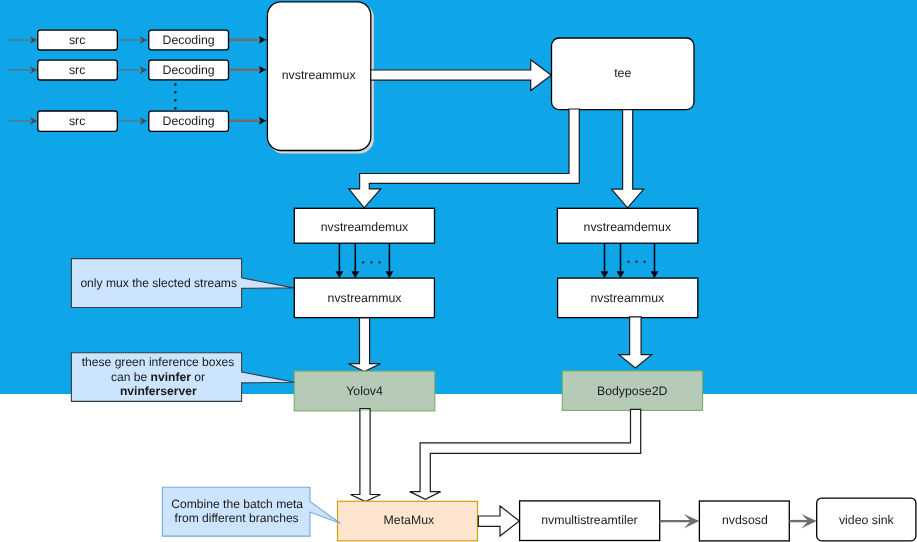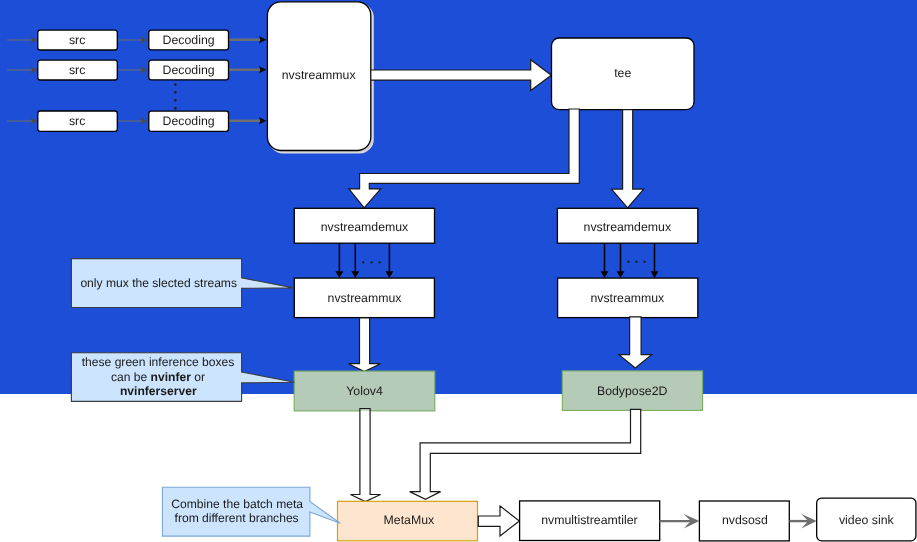--- a/index.html
+++ b/index.html
@@ -1,20 +1,20 @@
 <!DOCTYPE html>
 <html><head>
 <meta charset="utf-8">
 <title>DeepStream pipeline diagram</title>
 <style>
   html,body{margin:0;padding:0;background:#ffffff;}
   body{width:917px;height:542px;overflow:hidden;
        font-family:"Liberation Sans",sans-serif;
        -webkit-font-smoothing:antialiased;text-rendering:geometricPrecision;}
-  #canvas{position:relative;width:917px;height:394px;background:#1d4ed8;}
+  #canvas{position:relative;width:917px;height:394px;background:#0ea5e9;}
   svg#art{position:absolute;left:0;top:0;width:917px;height:542px;display:block;}
   text{font-family:"Liberation Sans",sans-serif;fill:#1a1a1a;}
   .node-label{font-size:12.3px;text-anchor:middle;dominant-baseline:middle;}
   .note-label{font-size:12.1px;text-anchor:middle;}
   .bold{font-weight:bold;}
   .shp{fill:#ffffff;stroke:#000000;stroke-width:1.3;}
   .blockarrow{fill:#ffffff;stroke:#1a1a1a;stroke-width:1.2;stroke-linejoin:miter;}
   .thinline{stroke:#6e6e6e;stroke-width:2.4;fill:none;}
   .thinhead{fill:#6e6e6e;}
   .thinline-dk{stroke:#6b6b6b;stroke-width:1.1;fill:none;}

